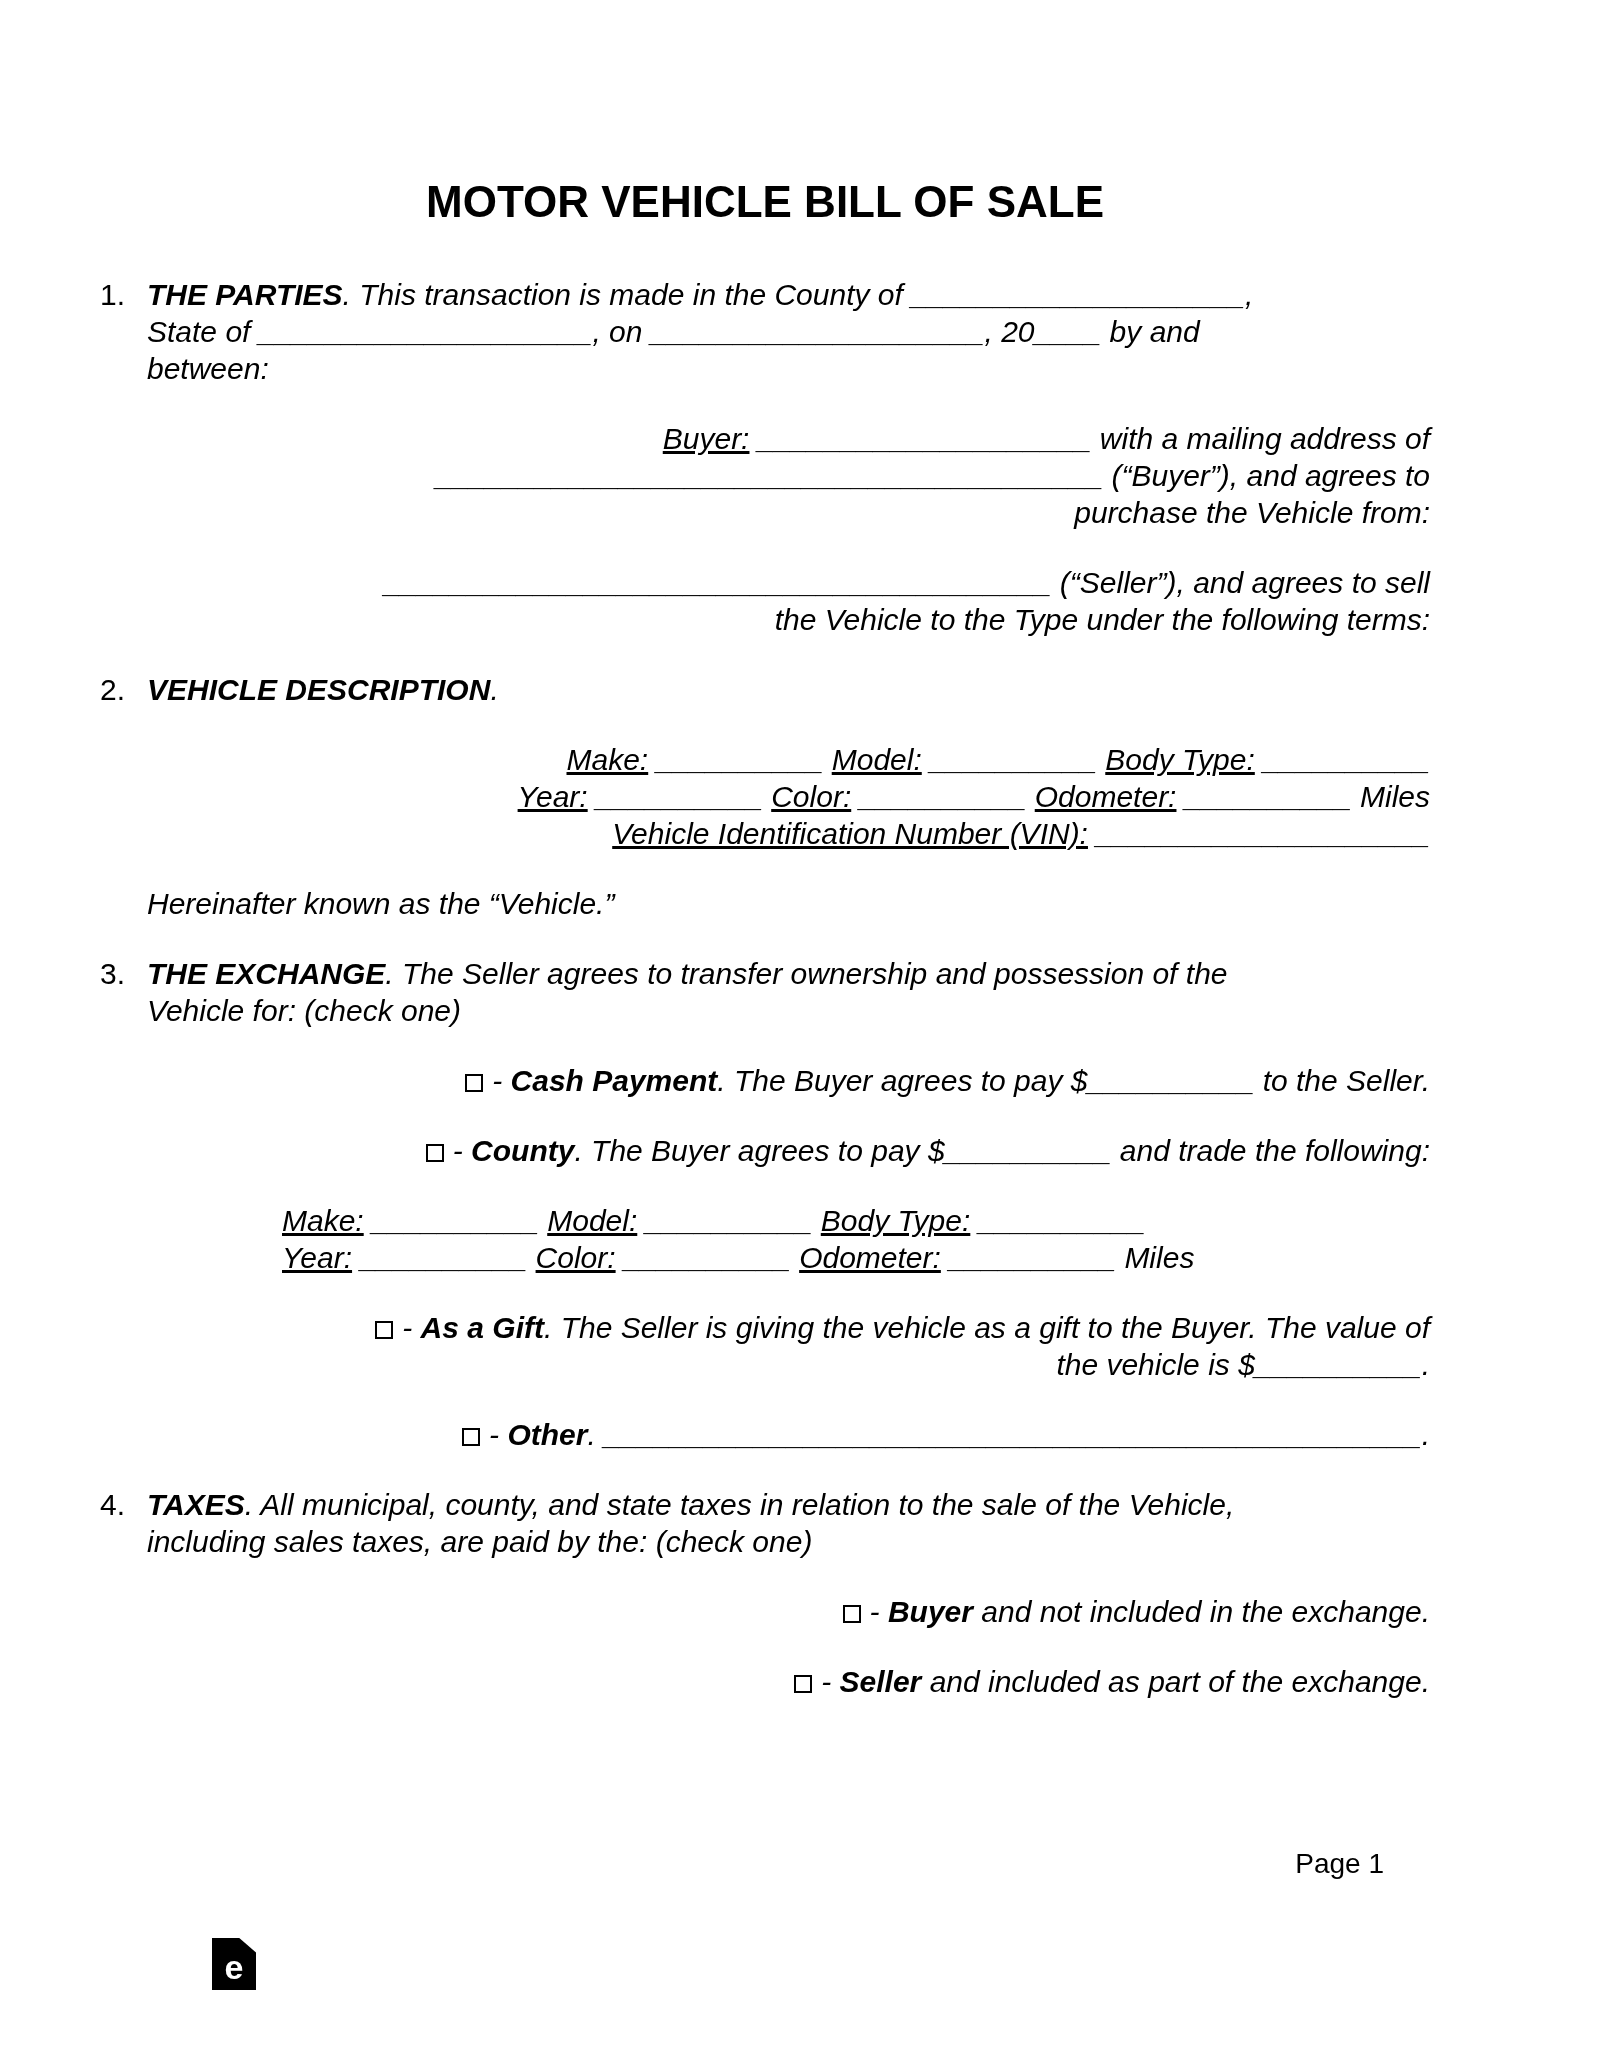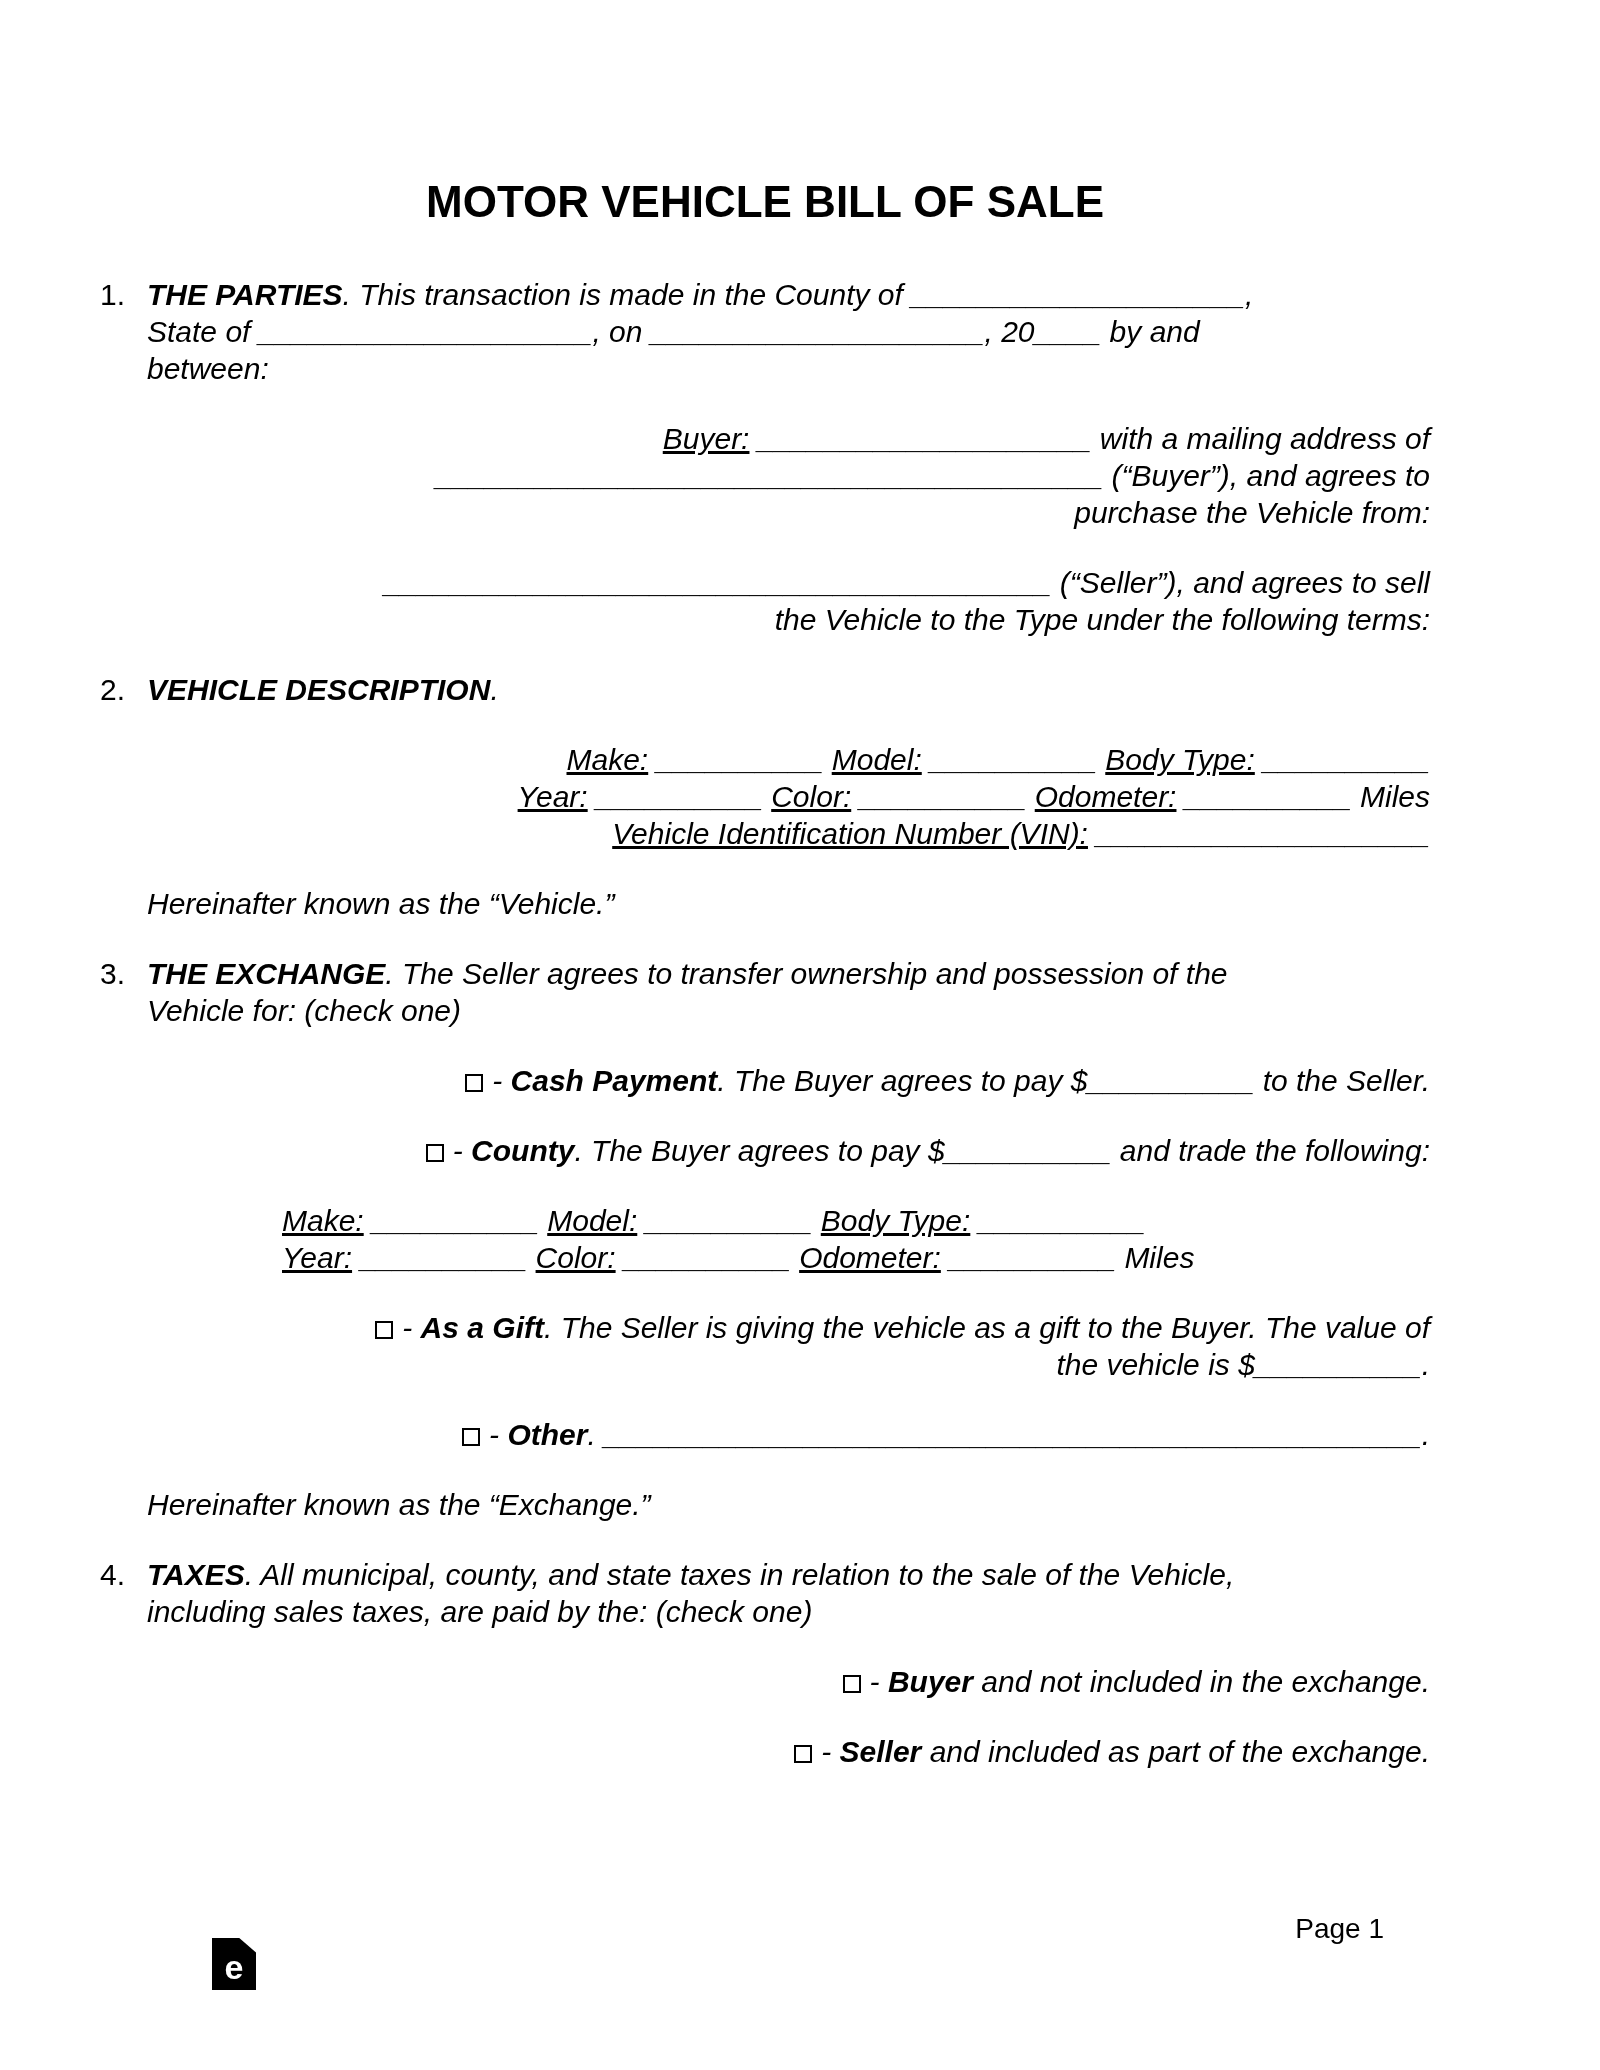--- a/index.html
+++ b/index.html
@@ -27,21 +27,21 @@
     border: 2px solid #000; margin-right: 9px; vertical-align: -1px;
     background: #fff;
   }
   .logo {
     position: absolute; left: 212px; top: 1938px; width: 44px; height: 52px;
     background: #000;
     clip-path: polygon(0 0, 62% 0, 100% 28%, 100% 100%, 0 100%);
     display: flex; align-items: center; justify-content: center;
   }
   .logo-e { color: #fff; font-size: 34px; font-weight: 700; line-height: 1; padding-top: 6px; }
-  .page-number { position: absolute; top: 1913px; right: 216px; font-size: 28px; }
+  .page-number { position: absolute; top: 1848px; right: 216px; font-size: 28px; }
 </style>
 </head>
 <body>
 
 <div class="page doc">
 
   <h1 class="title">MOTOR VEHICLE BILL OF SALE</h1>
 
   <div class="section">
     <span class="num">1.</span>
@@ -107,23 +107,20 @@
 
       <div class="block ind1">
         <div class="line"><span class="checkbox"></span><span>- </span><b>As a Gift</b><span>. The Seller is giving the vehicle as a gift to the Buyer. The value of</span></div>
         <div class="line"><span>the vehicle is $__________.</span></div>
       </div>
 
       <div class="block ind1">
         <div class="line"><span class="checkbox"></span><span>- </span><b>Other</b><span>. _________________________________________________.</span></div>
       </div>
 
-      <div class="block">
-        <div class="line"><span>Hereinafter known as the “Exchange.”</span></div>
-      </div>
     </div>
   </div>
 
   <div class="section">
     <span class="num">4.</span>
     <div class="sec-body">
       <div class="block">
         <div class="line"><b>TAXES</b><span>. All municipal, county, and state taxes in relation to the sale of the Vehicle,</span></div>
         <div class="line"><span>including sales taxes, are paid by the: (check one)</span></div>
       </div>

